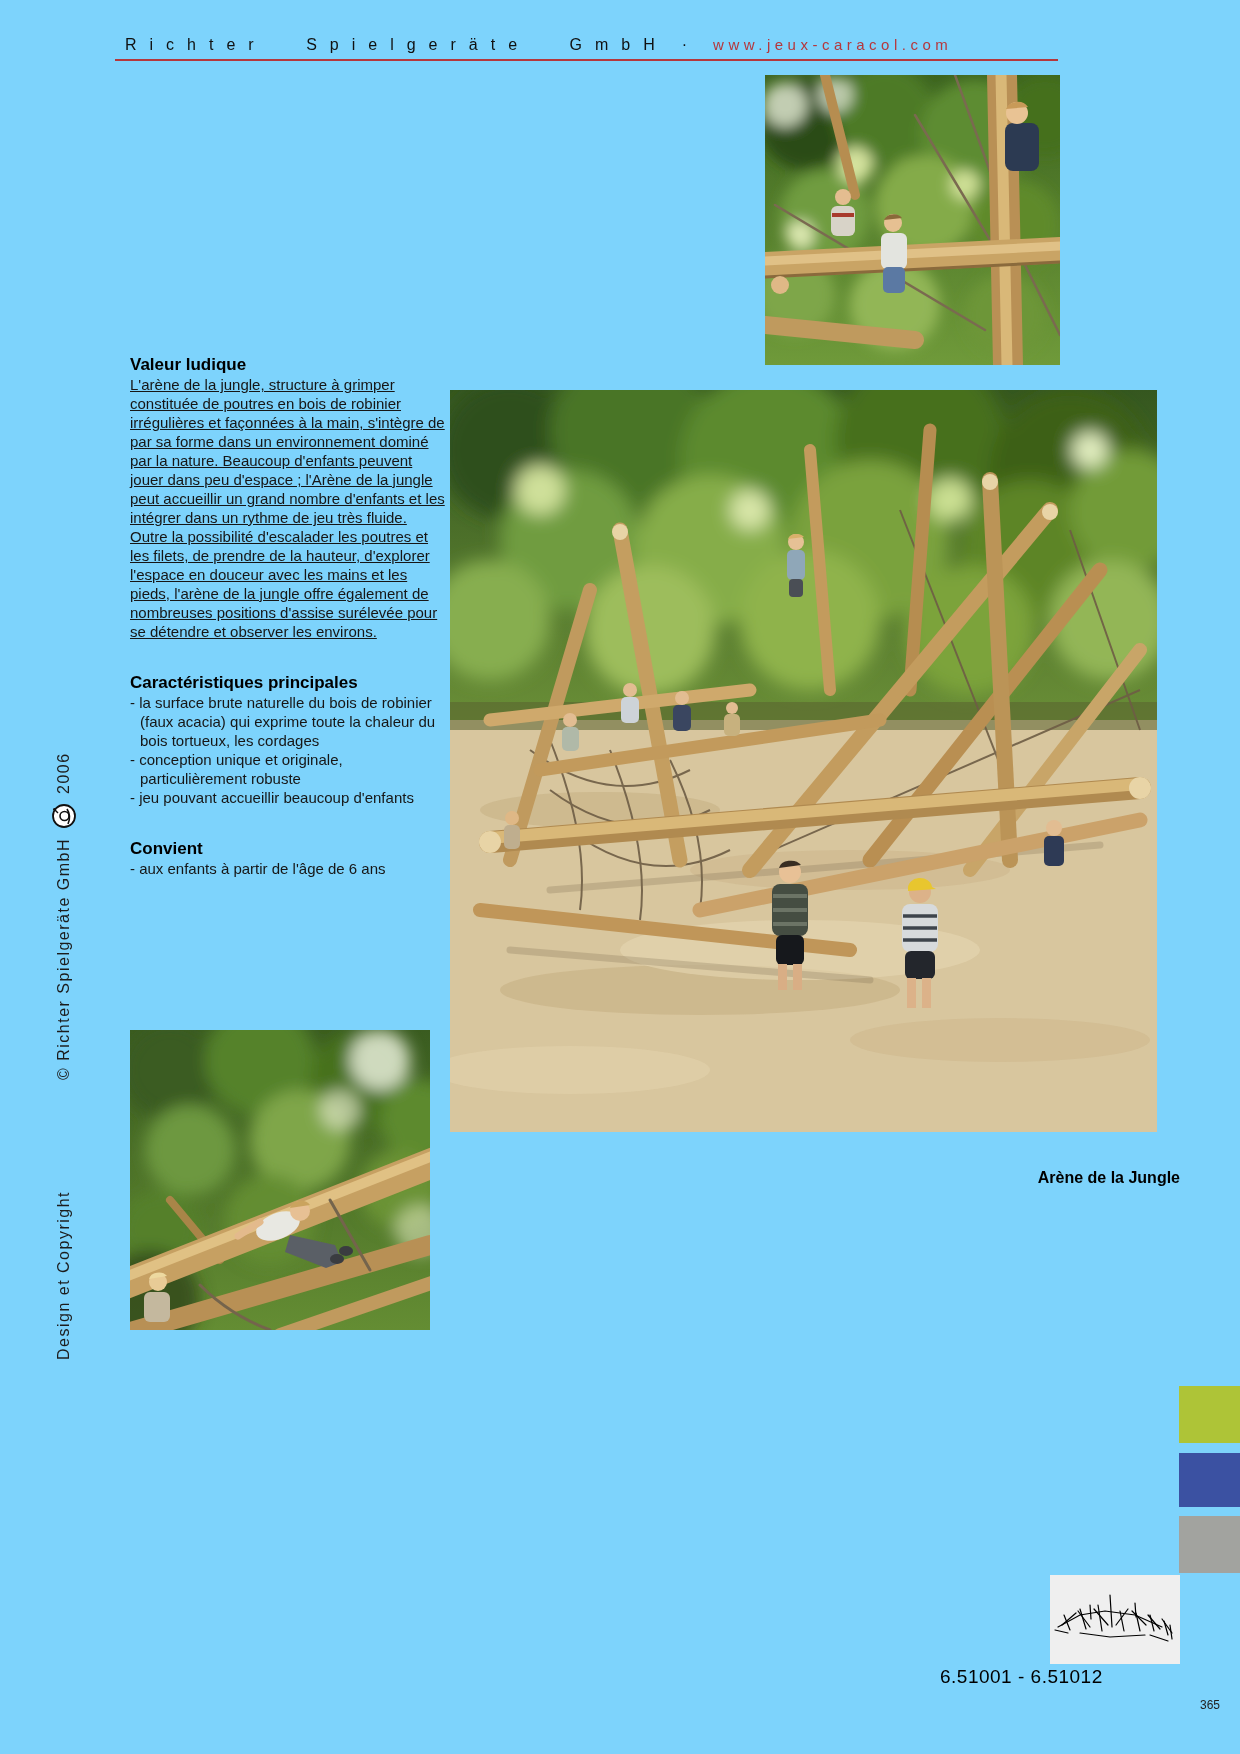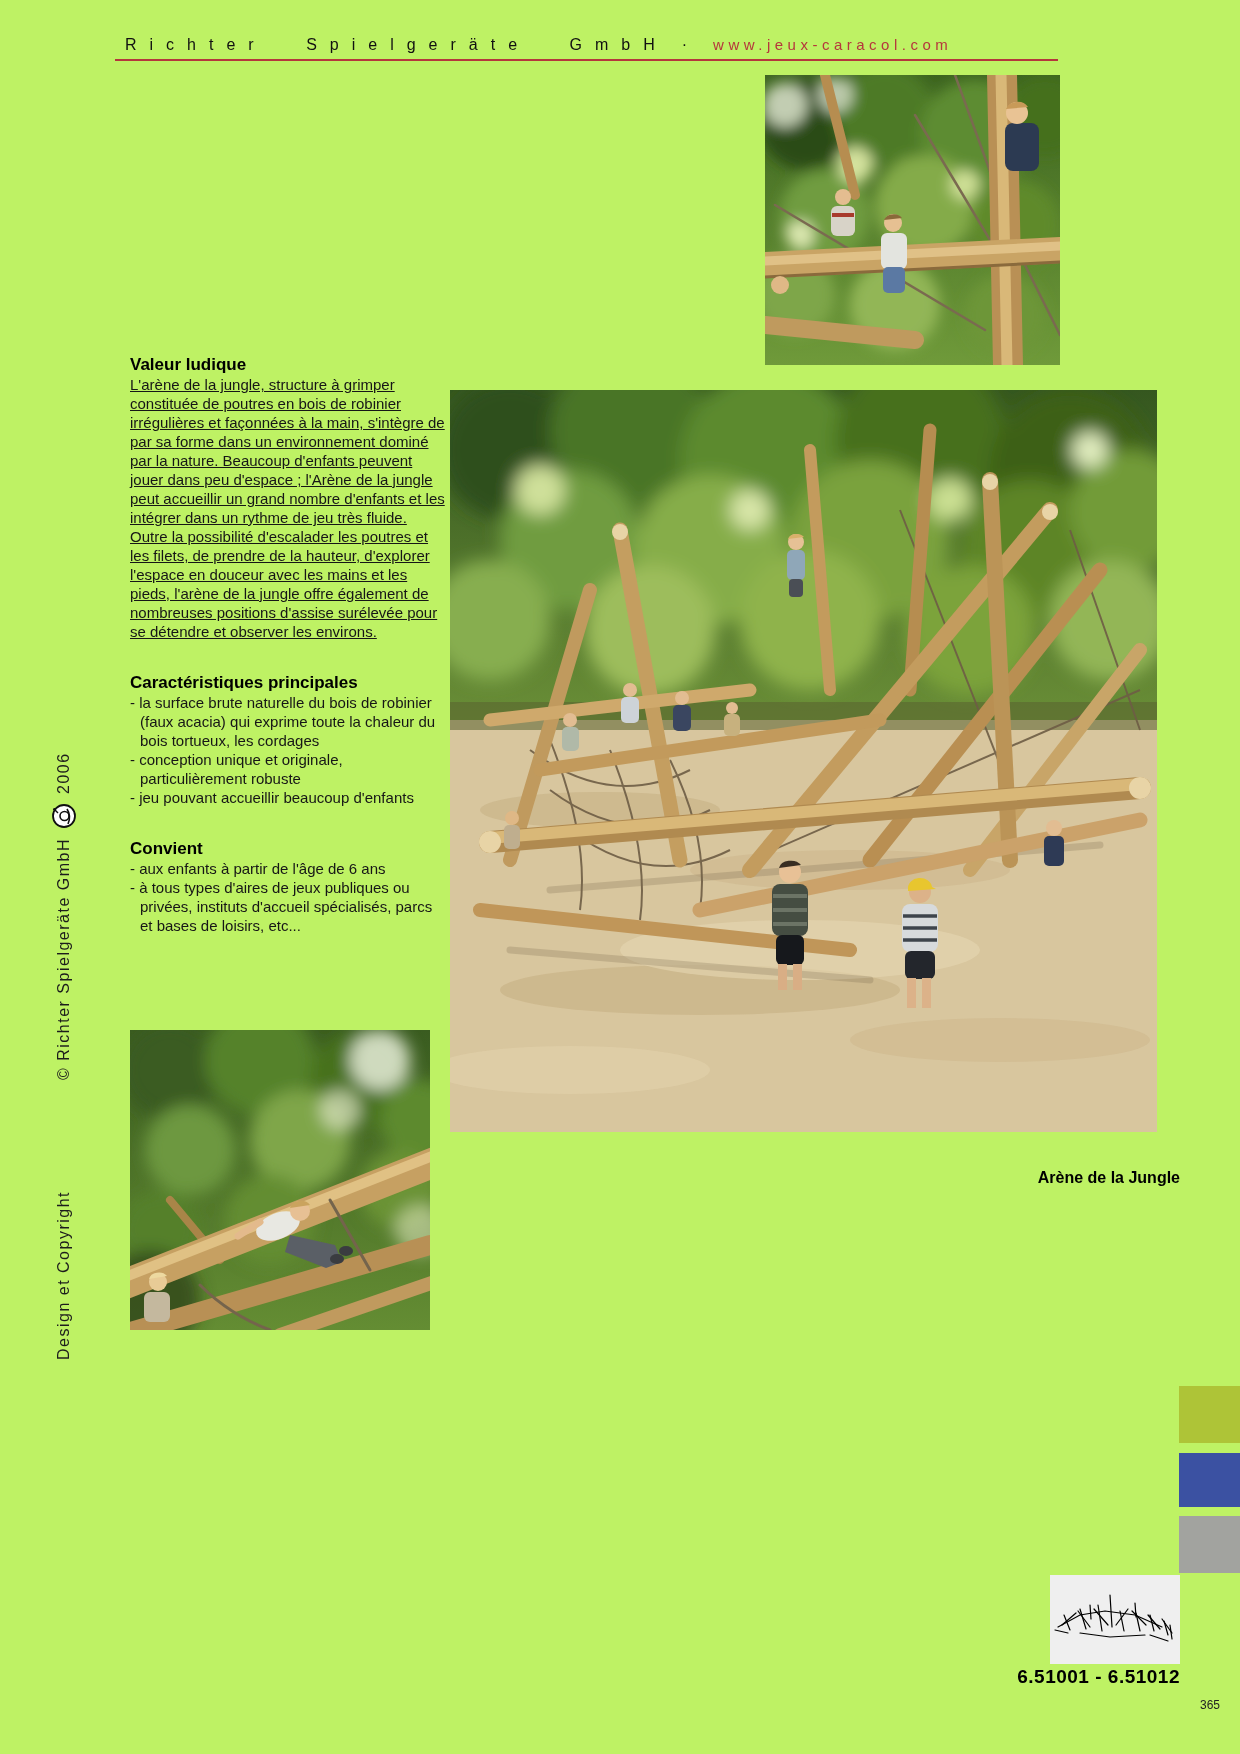--- a/index.html
+++ b/index.html
@@ -1,16 +1,16 @@
 <!DOCTYPE html>
 <html><head>
 <meta charset="utf-8">
 <style>
   html,body{margin:0;padding:0;background:#e8e8e8;}
-  .page{position:relative;width:1240px;height:1754px;background:#bef264;margin:0 auto;
+  .page{position:relative;width:1240px;height:1754px;background:#7dd3fc;margin:0 auto;
         font-family:"Liberation Sans","DejaVu Sans",sans-serif;color:#111;overflow:hidden;}
 
   
   .hdr{position:absolute;top:36px;left:125px;width:1000px;white-space:nowrap;}
   .hdr .brand{font-size:16px;letter-spacing:13px;word-spacing:22px;color:#111;}
   .hdr .sep{font-size:16px;margin:0 26px 0 14px;color:#111;}
   .hdr .url{font-size:15px;letter-spacing:4.5px;color:#b5373c;text-decoration:none;}
   .hdr-rule{position:absolute;top:59px;left:115px;width:943px;height:2px;background:#b5373c;}
 
   
@@ -39,22 +39,22 @@
   
   .caption{position:absolute;top:1169px;left:780px;width:400px;text-align:right;
            font-size:16px;font-weight:bold;color:#000;}
 
   
   .swatch{position:absolute;left:1179px;width:61px;}
   #swG{top:1386px;height:57px;}
   #swB{top:1453px;height:54px;}
   #swY{top:1516px;height:57px;}
   .sketchbox{position:absolute;left:1050px;top:1575px;width:130px;height:89px;background:#efefef;}
-  .prodcode{position:absolute;left:940px;top:1666px;width:240px;text-align:right;
-            font-size:19px;font-weight:bold;letter-spacing:.5px;color:#000;}
+  .prodcode{position:absolute;left:940px;top:1666px;width:240px;text-align:left;
+            font-size:19px;font-weight:normal;letter-spacing:.5px;color:#000;}
   .pageno{position:absolute;left:1140px;top:1698px;width:80px;text-align:right;font-size:12px;color:#222;}
 </style>
 </head>
 <body>
 
 <div class="page">
 
   <div class="hdr">
     <span class="brand">Richter Spielgeräte GmbH</span><span class="sep">·</span><span class="url">www.jeux-caracol.com</span>
   </div>
@@ -126,21 +126,20 @@
     </div>
     <div class="blk">
       <h3>Caractéristiques principales</h3>
       <div class="bullet">- la surface brute naturelle du bois de robinier (faux acacia) qui exprime toute la chaleur du bois tortueux, les cordages</div>
       <div class="bullet">- conception unique et originale, particulièrement robuste</div>
       <div class="bullet">- jeu pouvant accueillir beaucoup d'enfants</div>
     </div>
     <div class="blk">
       <h3>Convient</h3>
       <div class="bullet">- aux enfants à partir de l'âge de 6 ans</div>
-      <div class="bullet">- à tous types d'aires de jeux publiques ou privées, instituts d'accueil spécialisés, parcs et bases de loisirs, etc...</div>
     </div>
   </div>
 
   <div class="photo" id="photoMain">
     <svg width="707" height="742" viewBox="0 0 707 742">
       <defs>
         <linearGradient id="g2" x1="0" y1="0" x2="0" y2="1">
           <stop offset="0" stop-color="#35571f"></stop>
             <stop offset="1" stop-color="#6e9339"></stop>
         </linearGradient>

